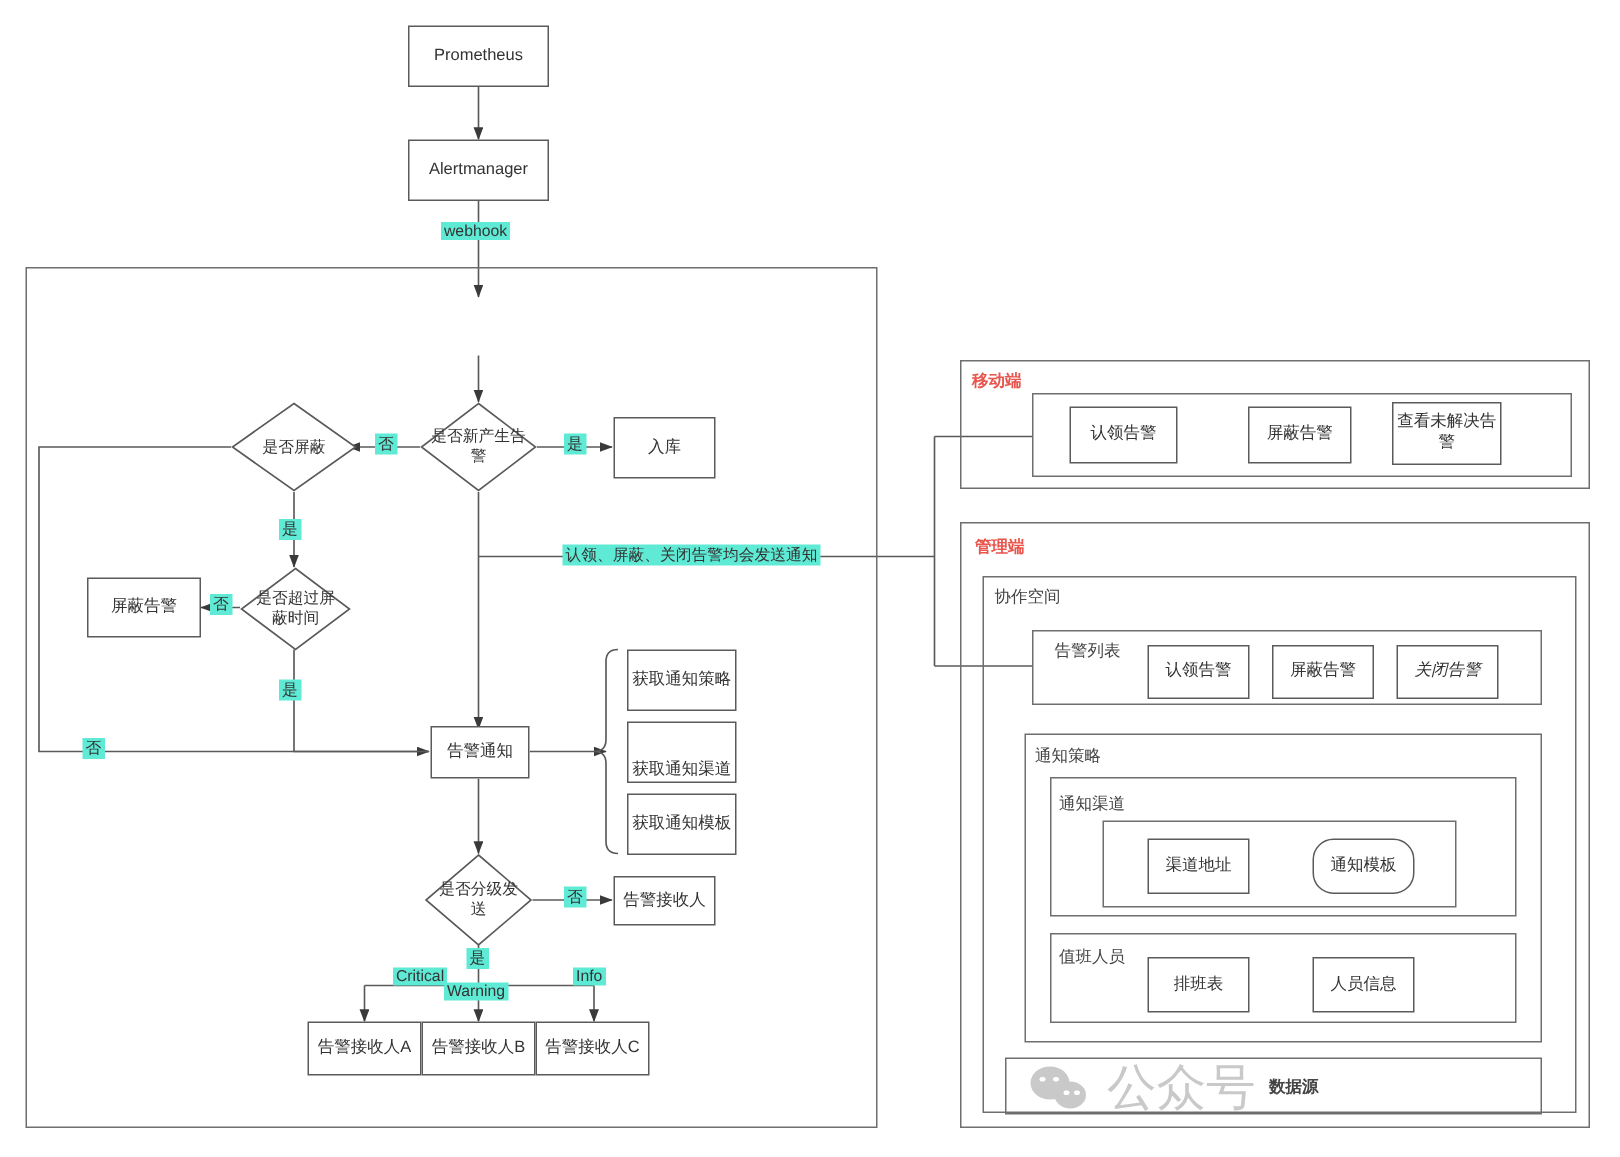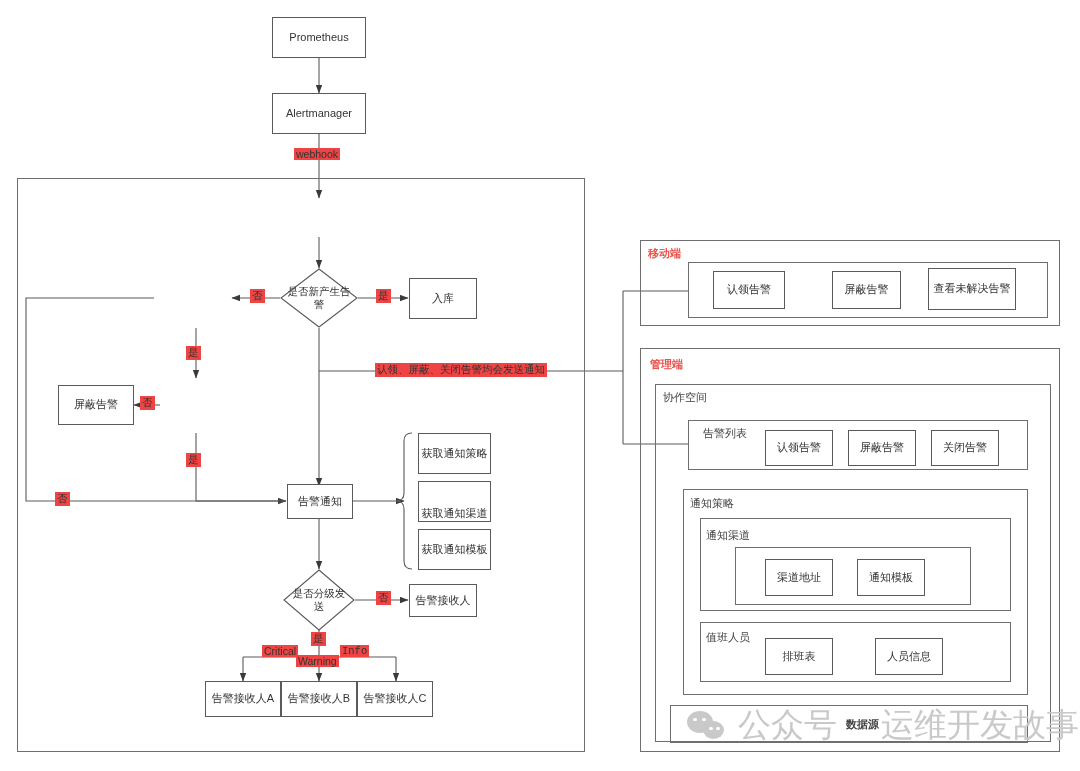--- a/index.html
+++ b/index.html
@@ -10,21 +10,21 @@
         display:flex;align-items:center;justify-content:center;text-align:center;
         font-size:11px;line-height:1.25;color:#333;z-index:5;}
   .group{position:absolute;box-sizing:border-box;border:1px solid #6e6e6e;background:transparent;z-index:2;}
   .grouplabel{position:absolute;font-size:11px;color:#444;z-index:6;white-space:nowrap;}
   .grouplabel.red{color:#e8554d;font-weight:bold;}
   .diamond{position:absolute;z-index:5;}
   .diamond .shape{position:absolute;left:0;top:0;width:100%;height:100%;}
   .diamond .dlabel{position:absolute;left:0;top:0;width:100%;height:100%;
         display:flex;align-items:center;justify-content:center;text-align:center;
         font-size:10.5px;line-height:1.2;color:#333;padding:0 6px;box-sizing:border-box;}
-  .edgelabel{position:absolute;font-size:10.5px;color:#333;background:#ef4444;padding:0 2px;
+  .edgelabel{position:absolute;font-size:10.5px;color:#333;background:#5eead4;padding:0 2px;
         white-space:nowrap;z-index:7;}
   svg.lines{position:absolute;left:0;top:0;width:1080px;height:771px;z-index:1;
         pointer-events:none;}
   .watermark{position:absolute;z-index:20;display:flex;align-items:center;
         font-size:33px;color:#c9c9c9;font-family:"DejaVu Sans",sans-serif;white-space:nowrap;
         pointer-events:none;}
   .wm-logo{width:42px;height:30px;margin-right:9px;position:relative;flex:0 0 auto;}
   .wm-logo .b1,.wm-logo .b2{position:absolute;border-radius:50%;background:#c9c9c9;}
   .wm-logo .b1{width:26px;height:22px;left:0;top:0;}
   .wm-logo .b2{width:21px;height:18px;left:16px;top:10px;}
@@ -102,22 +102,34 @@
     </svg>
     <div class="dlabel">是否新产生告警</div>
   </div>
   <div class="edgelabel" style="left:376px;top:289px;">是</div>
   <div class="edgelabel" style="left:250px;top:289px;">否</div>
 
   <div class="node" style="left:409px;top:278px;width:68px;height:41px;">
     <span>入库</span>
   </div>
 
+  <div class="diamond" style="left:154px;top:268px;width:84px;height:60px;">
+    <svg class="shape" viewBox="0 0 84 60">
+      <polygon points="42,1 83,30 42,59 1,30" fill="#fff" stroke="#5a5a5a" stroke-width="1.1"></polygon>
+    </svg>
+    <div class="dlabel">是否屏蔽</div>
+  </div>
   <div class="edgelabel" style="left:186px;top:346px;">是</div>
 
+  <div class="diamond" style="left:160px;top:378px;width:74px;height:56px;">
+    <svg class="shape" viewBox="0 0 74 56">
+      <polygon points="37,1 73,28 37,55 1,28" fill="#fff" stroke="#5a5a5a" stroke-width="1.1"></polygon>
+    </svg>
+    <div class="dlabel">是否超过屏蔽时间</div>
+  </div>
   <div class="edgelabel" style="left:140px;top:396px;">否</div>
   <div class="edgelabel" style="left:186px;top:453px;">是</div>
   <div class="edgelabel" style="left:55px;top:492px;">否</div>
 
   <div class="node" style="left:58px;top:385px;width:76px;height:40px;">
     <span>屏蔽告警</span>
   </div>
 
   <div class="node" style="left:287px;top:484px;width:66px;height:35px;">
     <span>告警通知</span>
@@ -141,21 +153,21 @@
   </div>
   <div class="edgelabel" style="left:376px;top:591px;">否</div>
   <div class="edgelabel" style="left:311px;top:632px;">是</div>
 
   <div class="node" style="left:409px;top:584px;width:68px;height:33px;">
     <span>告警接收人</span>
   </div>
 
   <div class="edgelabel" style="left:262px;top:645px;">Critical</div>
   <div class="edgelabel" style="left:296px;top:655px;">Warning</div>
-  <div class="edgelabel" style="left:340px;top:645px;font-family:Liberation Mono, monospace;">Info</div>
+  <div class="edgelabel" style="left:382px;top:645px;">Info</div>
 
   <div class="node" style="left:205px;top:681px;width:76px;height:36px;">
     <span>告警接收人A</span>
   </div>
   <div class="node" style="left:281px;top:681px;width:76px;height:36px;">
     <span>告警接收人B</span>
   </div>
   <div class="node" style="left:357px;top:681px;width:76px;height:36px;">
     <span>告警接收人C</span>
   </div>
@@ -164,52 +176,52 @@
 
   <div class="group" style="left:640px;top:240px;width:420px;height:86px;"></div>
   <div class="grouplabel red" style="left:648px;top:246px;">移动端</div>
   <div class="group" style="left:688px;top:262px;width:360px;height:56px;"></div>
   <div class="node" style="left:713px;top:271px;width:72px;height:38px;">
     <span>认领告警</span>
   </div>
   <div class="node" style="left:832px;top:271px;width:69px;height:38px;">
     <span>屏蔽告警</span>
   </div>
-  <div class="node" style="left:928px;top:268px;width:88px;height:42px;">
+  <div class="node" style="left:928px;top:268px;width:73px;height:42px;">
     <span>查看未解决告警</span>
   </div>
 
   <div class="group" style="left:640px;top:348px;width:420px;height:404px;"></div>
   <div class="grouplabel red" style="left:650px;top:357px;">管理端</div>
 
   <div class="group" style="left:655px;top:384px;width:396px;height:358px;"></div>
   <div class="grouplabel" style="left:663px;top:390px;">协作空间</div>
 
   <div class="group" style="left:688px;top:420px;width:340px;height:50px;"></div>
   <div class="grouplabel" style="left:703px;top:426px;">告警列表</div>
   <div class="node" style="left:765px;top:430px;width:68px;height:36px;">
     <span>认领告警</span>
   </div>
   <div class="node" style="left:848px;top:430px;width:68px;height:36px;">
     <span>屏蔽告警</span>
   </div>
-  <div class="node" style="left:931px;top:430px;width:68px;height:36px;">
+  <div class="node" style="left:931px;top:430px;width:68px;height:36px;font-style:italic;">
     <span>关闭告警</span>
   </div>
 
   <div class="group" style="left:683px;top:489px;width:345px;height:206px;"></div>
   <div class="grouplabel" style="left:690px;top:496px;">通知策略</div>
 
   <div class="group" style="left:700px;top:518px;width:311px;height:93px;"></div>
   <div class="grouplabel" style="left:706px;top:528px;">通知渠道</div>
   <div class="group" style="left:735px;top:547px;width:236px;height:58px;"></div>
   <div class="node" style="left:765px;top:559px;width:68px;height:37px;">
     <span>渠道地址</span>
   </div>
-  <div class="node" style="left:857px;top:559px;width:68px;height:37px;">
+  <div class="node" style="left:875px;top:559px;width:68px;height:37px;border-radius:14px;">
     <span>通知模板</span>
   </div>
 
   <div class="group" style="left:700px;top:622px;width:311px;height:60px;"></div>
   <div class="grouplabel" style="left:706px;top:630px;">值班人员</div>
   <div class="node" style="left:765px;top:638px;width:68px;height:37px;">
     <span>排班表</span>
   </div>
   <div class="node" style="left:875px;top:638px;width:68px;height:37px;">
     <span>人员信息</span>
@@ -222,16 +234,15 @@
     <span class="wm-logo">
       <span class="b1"></span>
       <span class="b2"></span>
       <span class="wm-dot" style="left:6px;top:7px;"></span>
       <span class="wm-dot" style="left:15px;top:7px;"></span>
       <span class="wm-dot" style="left:22px;top:16px;"></span>
       <span class="wm-dot" style="left:29px;top:16px;"></span>
     </span>
     <span>公众号</span>
     <span style="display:inline-block;width:44px;"></span>
-    <span>运维开发故事</span>
   </div>
 
 </div>
 
 </body></html>

